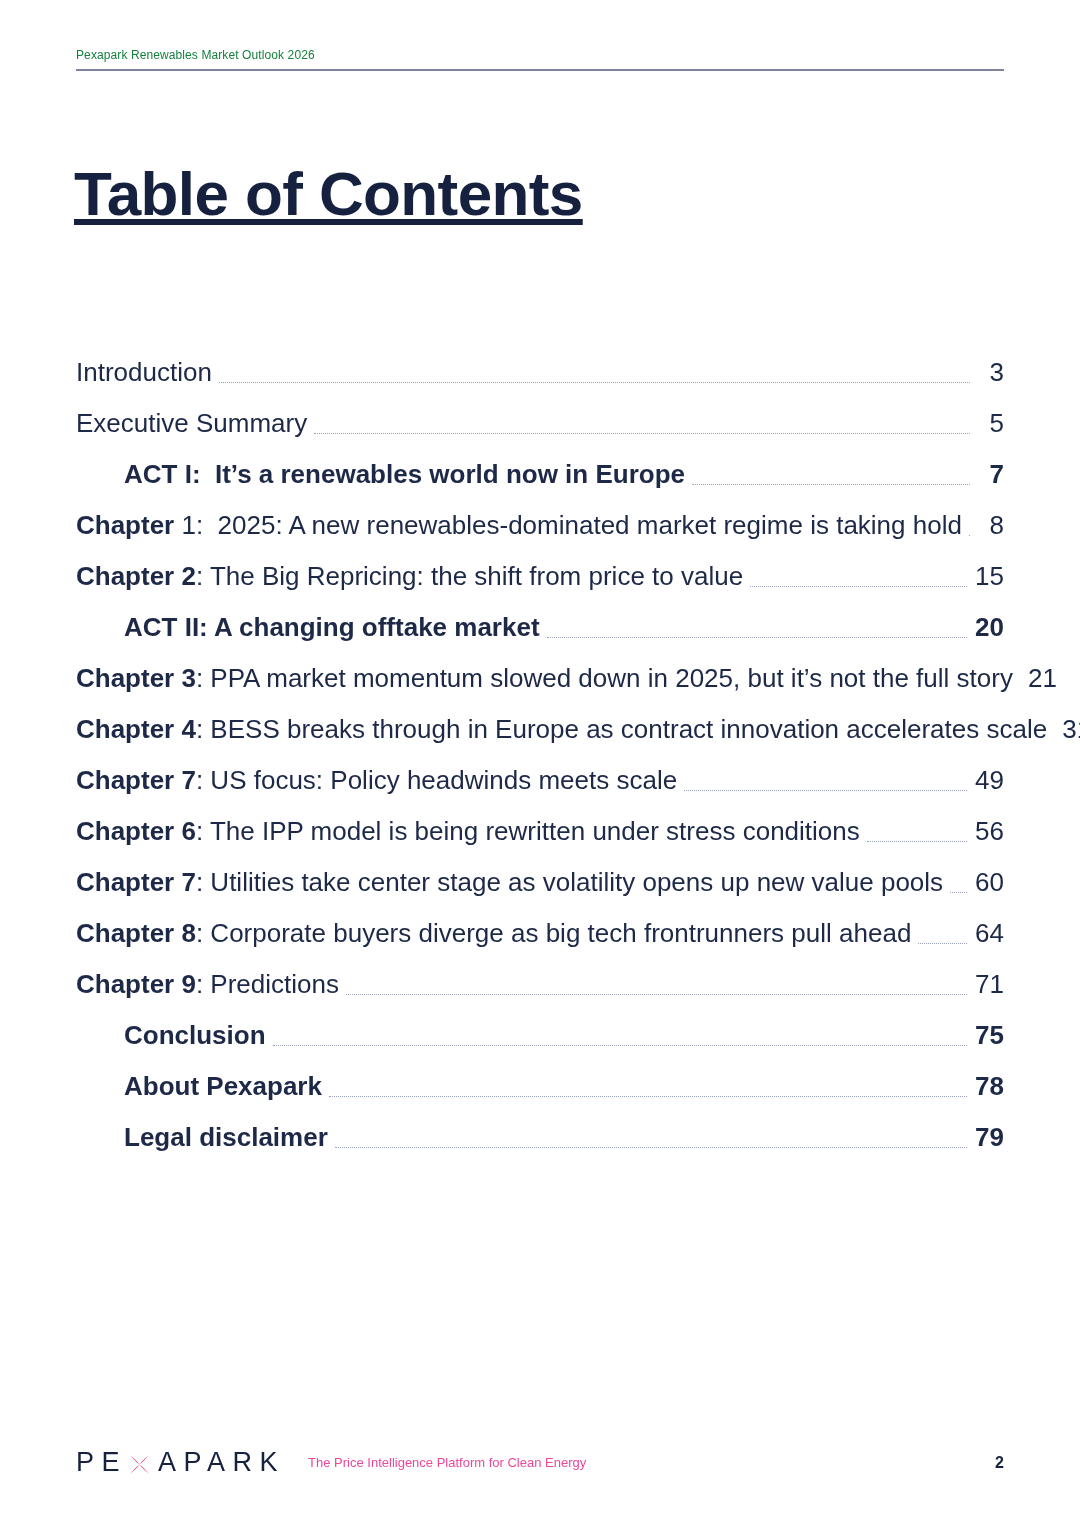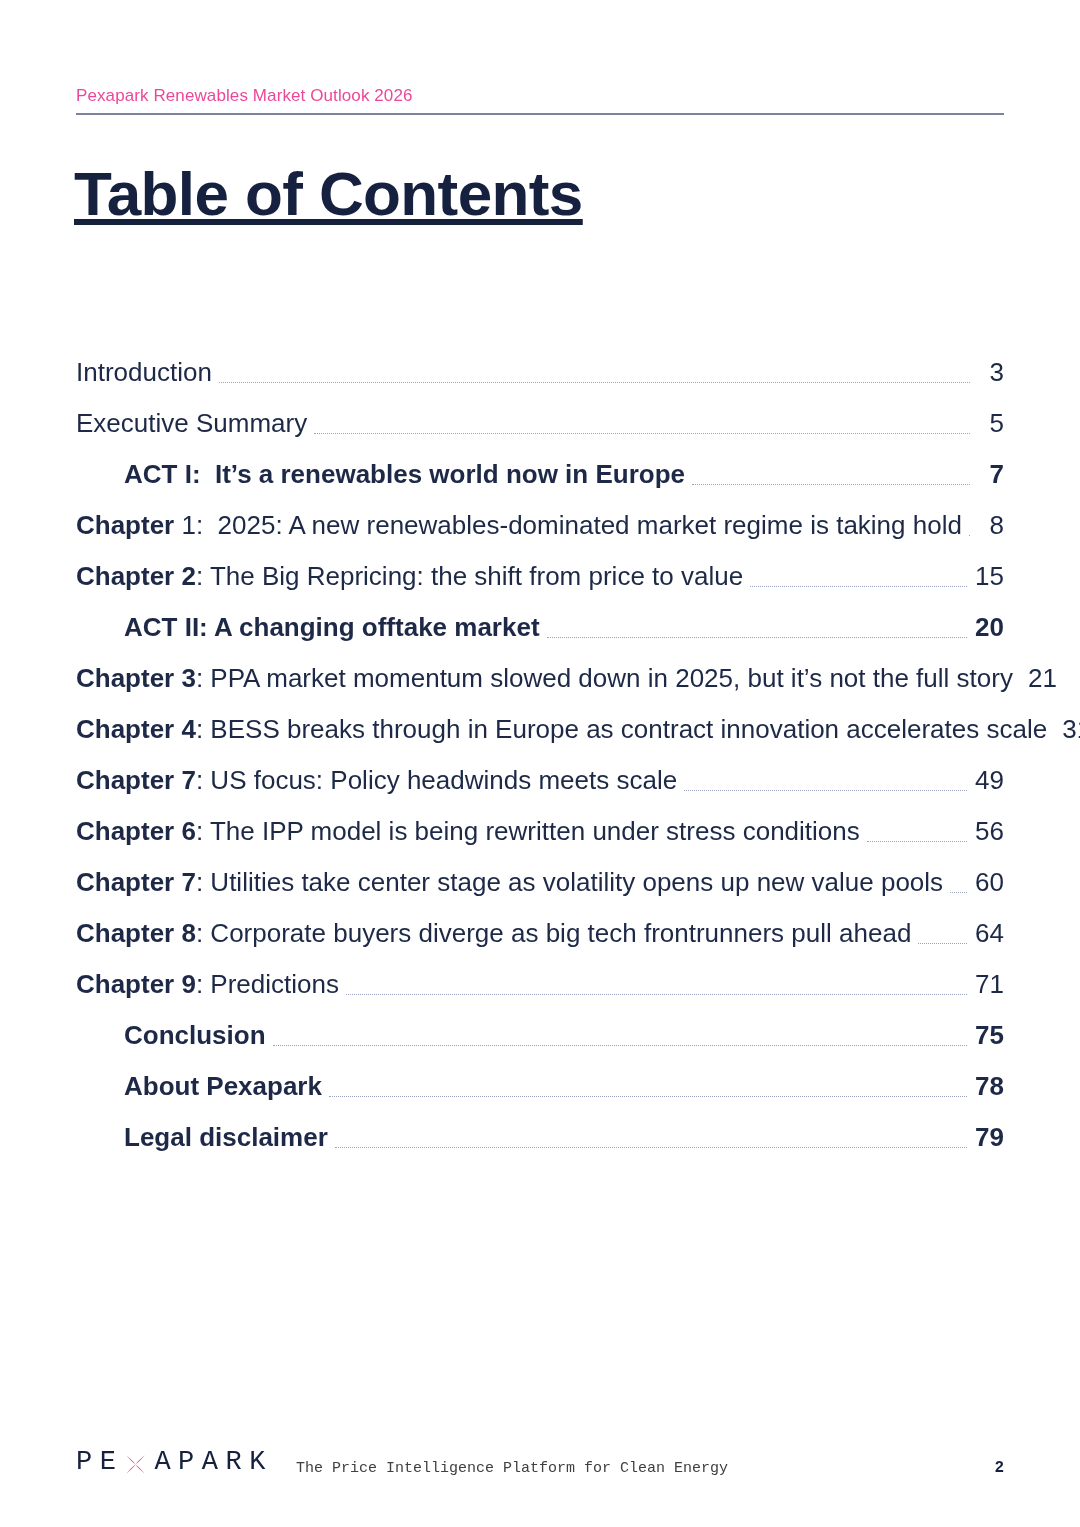--- a/index.html
+++ b/index.html
@@ -21,26 +21,25 @@
   }
 
   
   .doc-header {
     position: absolute;
     left: 76px;
     top: 48px;
     width: 928px;
   }
   .doc-header-text {
-    font-size: 17px;
-    color: #ec4899;
+    font-size: 12px;
+    color: #15803d;
     letter-spacing: 0.1px;
     line-height: 1.2;
     white-space: nowrap;
-    margin-top: 38px;
   }
   .doc-header-rule {
     margin-top: 7px;
     height: 1.4px;
     background: #7b839d;
   }
 
   
   .page-title {
     position: absolute;
@@ -109,22 +108,21 @@
     font-weight: bold;
   }
 
   
   .doc-footer {
     position: absolute;
     left: 76px;
     top: 1449px;
     width: 928px;
     display: flex;
-    align-items: flex-end;
-    font-family: Liberation Mono, monospace;
+    align-items: center;
   }
   .logo {
     display: flex;
     align-items: center;
     flex: 0 0 auto;
   }
   .logo-word {
     font-size: 27px;
     font-weight: 500;
     color: #16213f;
@@ -135,22 +133,22 @@
   .logo-x {
     display: inline-block;
     width: 23px;
     height: 23px;
     margin: 0 7px 0 1px;
     position: relative;
     top: 2px;
     flex: 0 0 auto;
   }
   .logo-tagline {
-    font-size: 15px;
-    color: #404040;
+    font-size: 13px;
+    color: #ec4899;
     margin-left: 23px;
     line-height: 1;
     white-space: nowrap;
   }
   .footer-page-num {
     margin-left: auto;
     font-size: 16px;
     font-weight: bold;
     color: #16213f;
     line-height: 1;

